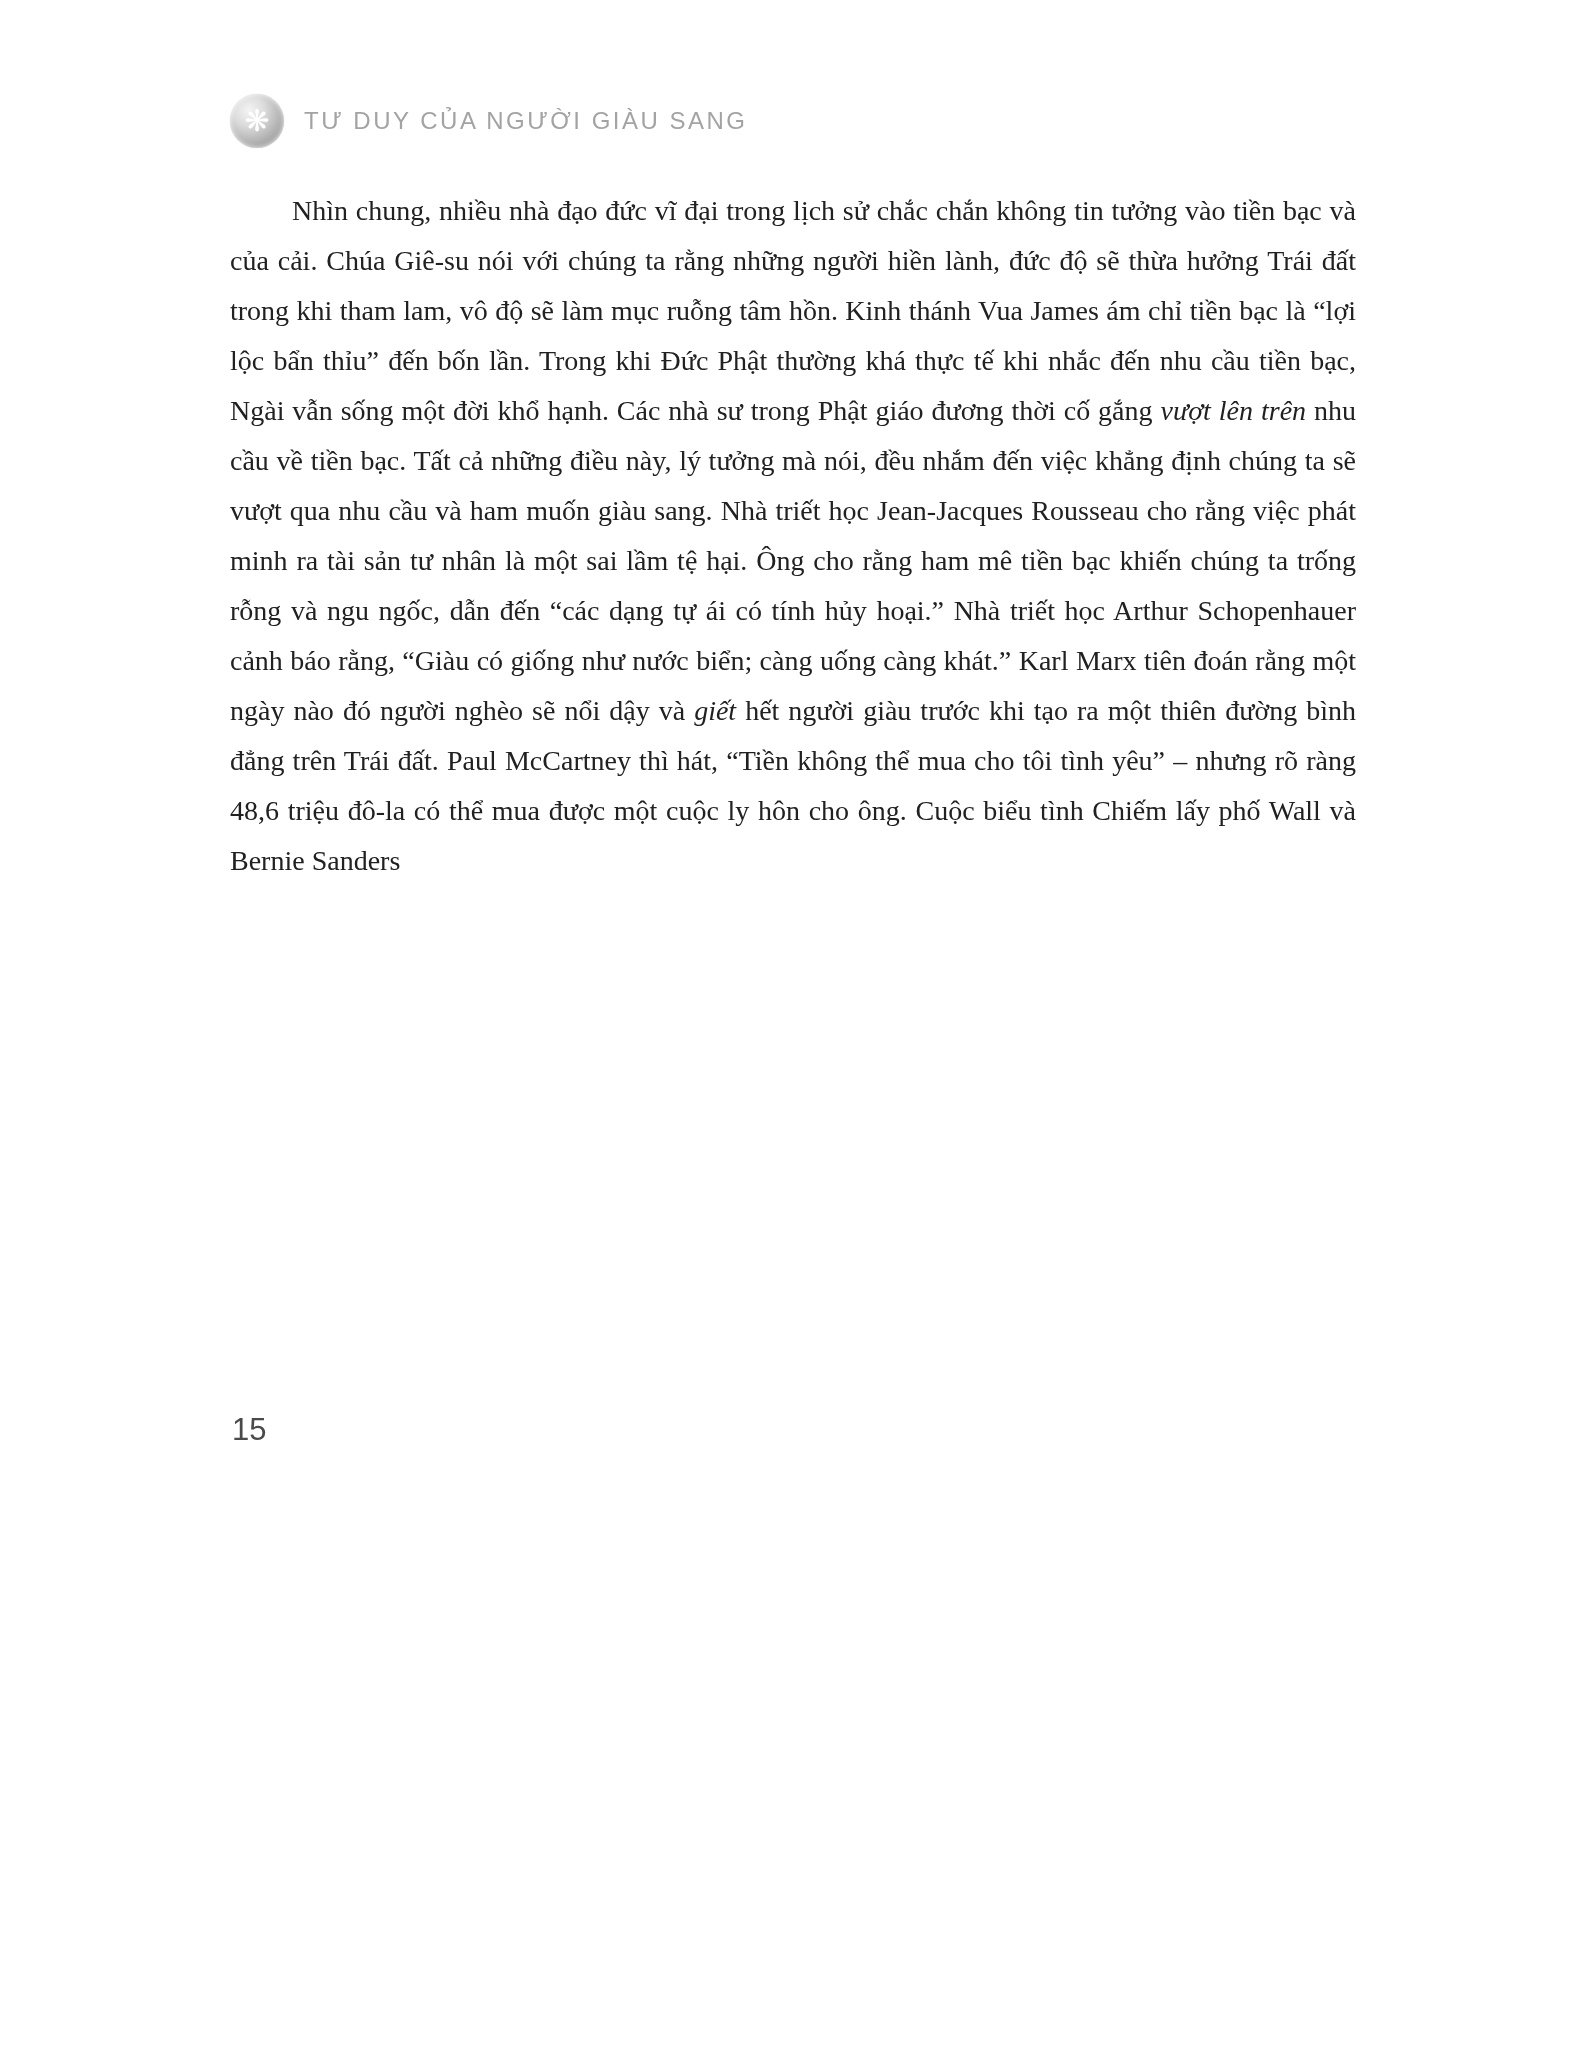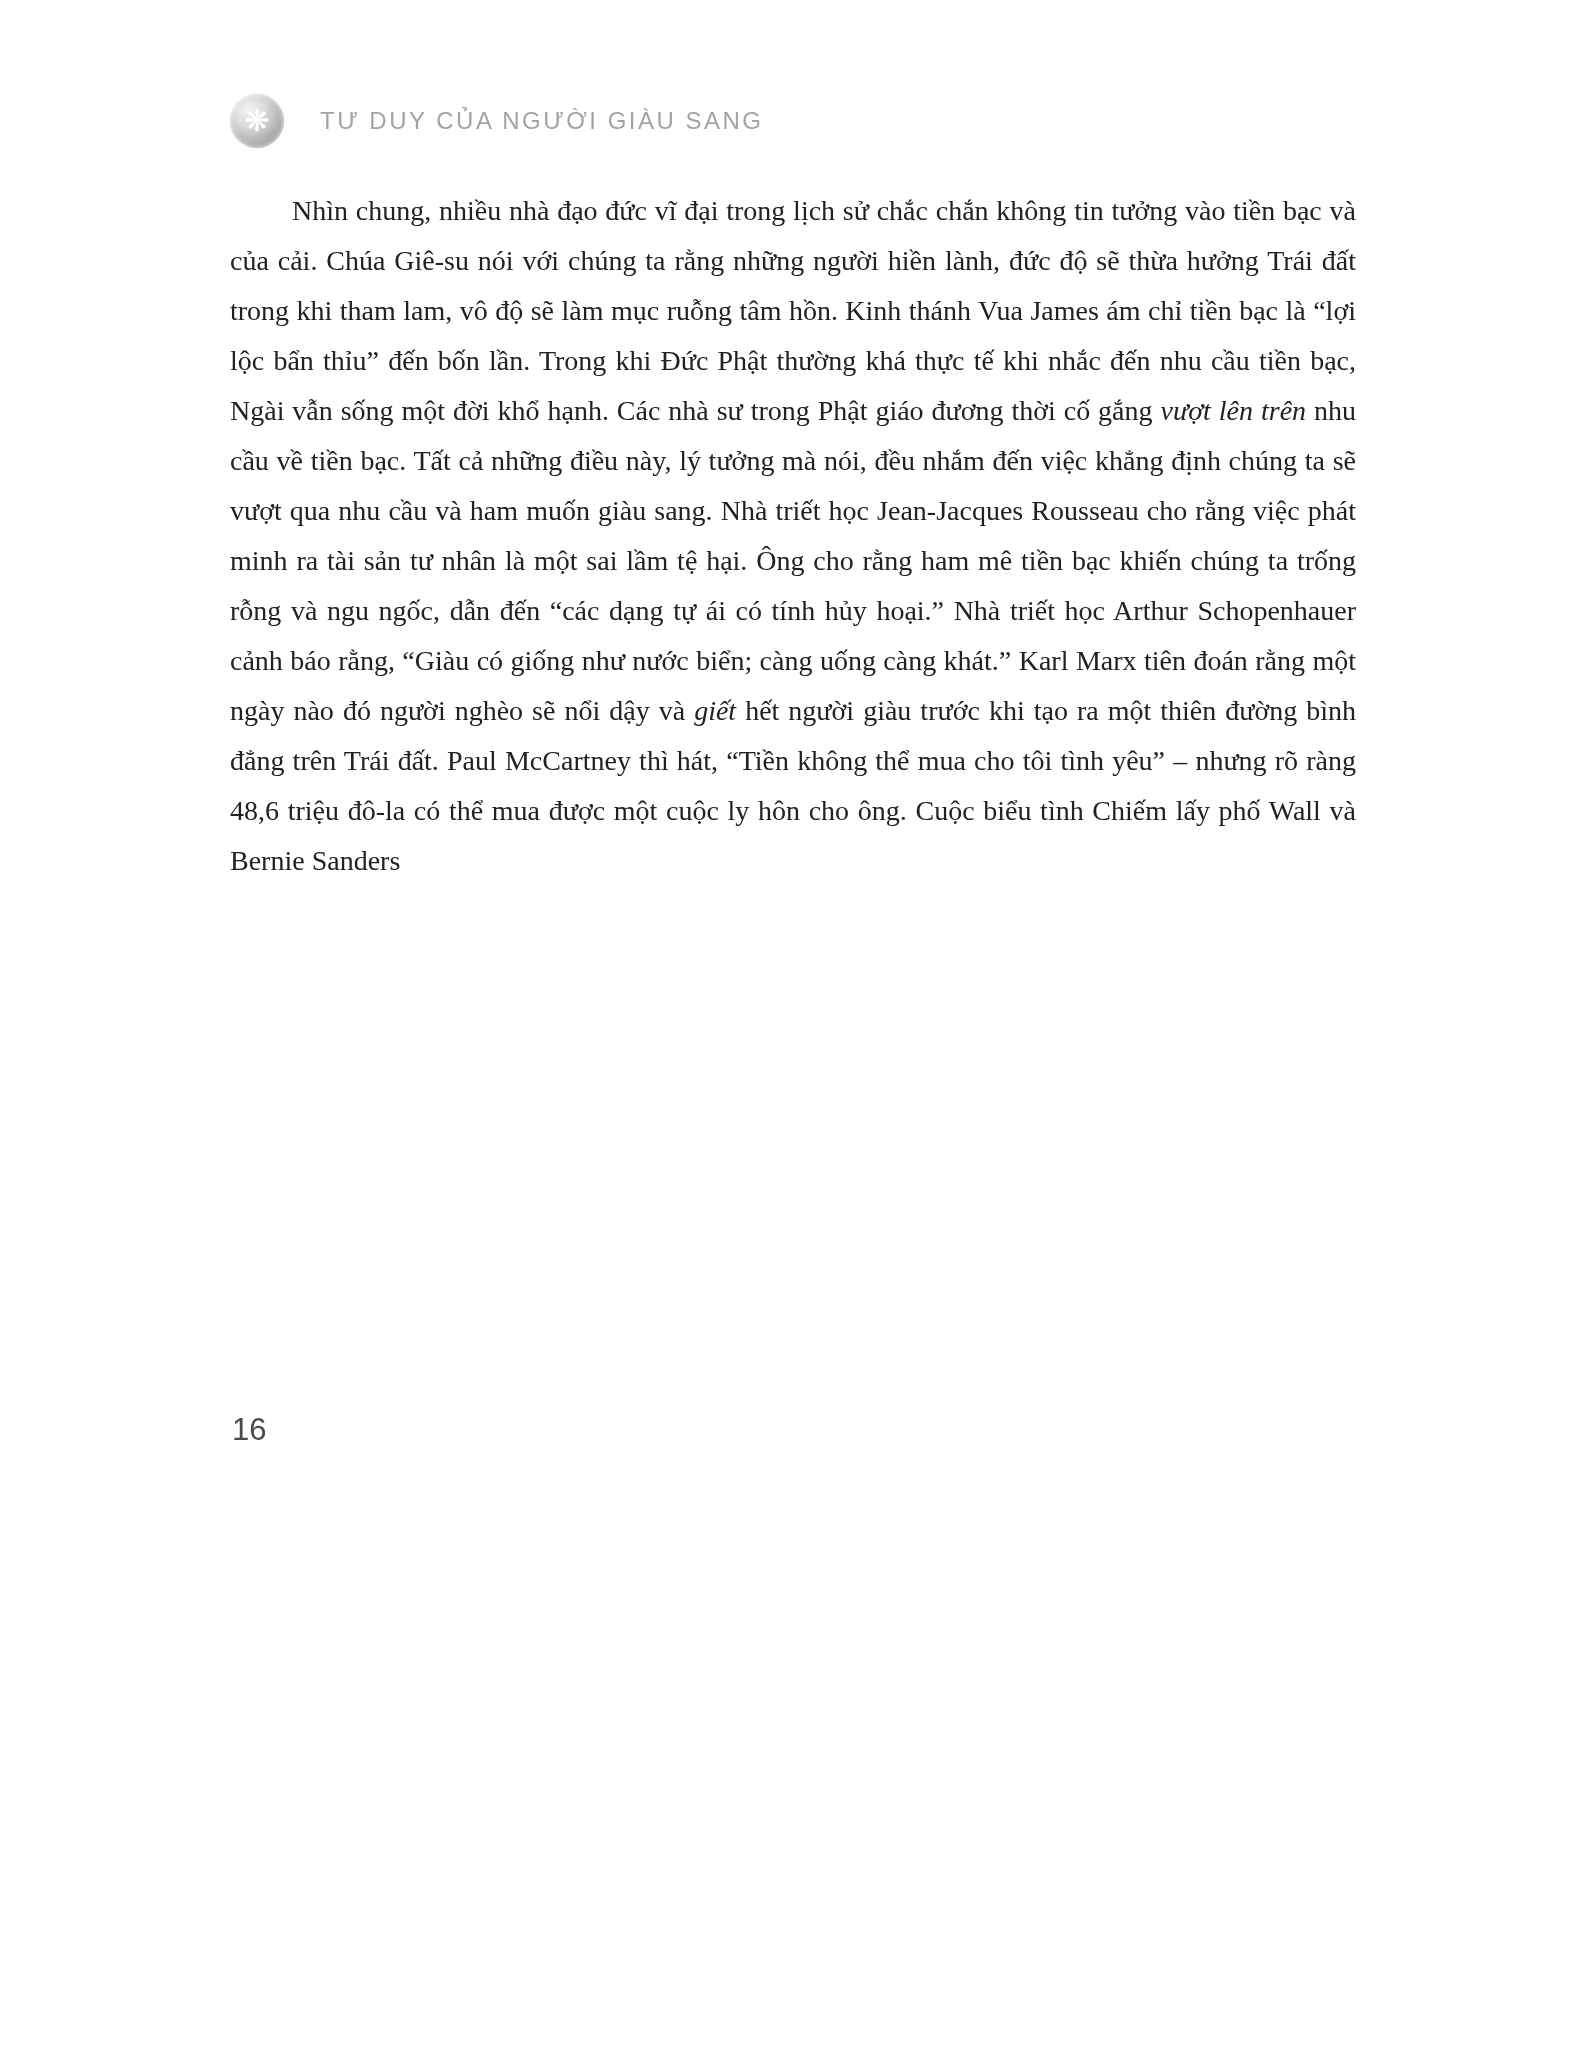--- a/index.html
+++ b/index.html
@@ -34,21 +34,20 @@
     box-shadow: inset 0 0 5px rgba(255,255,255,0.9), 0 0 1px rgba(0,0,0,0.25);
     flex: 0 0 auto;
   }
   .running-head {
     font-family: "Liberation Sans", sans-serif;
     font-size: 24px;
     letter-spacing: 2.5px;
     color: #a3a3a3;
     font-weight: 400;
     white-space: nowrap;
-    margin-left: 16px;
   }
   .body-text {
     position: absolute;
     left: 230px;
     top: 186px;
     width: 1126px;
     font-size: 28px;
     line-height: 50px;
     color: #212121;
     text-align: justify;
@@ -70,15 +69,15 @@
 
 <div class="page">
 
   <div class="header">
     <div class="logo">❋</div>
     <div class="running-head">TƯ DUY CỦA NGƯỜI GIÀU SANG</div>
   </div>
 
   <p class="body-text"><span class="seg">Nhìn chung, nhiều nhà đạo đức vĩ đại trong lịch sử chắc chắn không tin tưởng vào tiền bạc và của cải. Chúa Giê-su nói với chúng ta rằng những người hiền lành, đức độ sẽ thừa hưởng Trái đất trong khi tham lam, vô độ sẽ làm mục ruỗng tâm hồn. Kinh thánh Vua James ám chỉ tiền bạc là “lợi lộc bẩn thỉu” đến bốn lần. Trong khi Đức Phật thường khá thực tế khi nhắc đến nhu cầu tiền bạc, Ngài vẫn sống một đời khổ hạnh. Các nhà sư trong Phật giáo đương thời cố gắng </span><span class="seg italic">vượt lên trên</span><span class="seg"> nhu cầu về tiền bạc. Tất cả những điều này, lý tưởng mà nói, đều nhắm đến việc khẳng định chúng ta sẽ vượt qua nhu cầu và ham muốn giàu sang. Nhà triết học Jean-Jacques Rousseau cho rằng việc phát minh ra tài sản tư nhân là một sai lầm tệ hại. Ông cho rằng ham mê tiền bạc khiến chúng ta trống rỗng và ngu ngốc, dẫn đến “các dạng tự ái có tính hủy hoại.” Nhà triết học Arthur Schopenhauer cảnh báo rằng, “Giàu có giống như nước biển; càng uống càng khát.” Karl Marx tiên đoán rằng một ngày nào đó người nghèo sẽ nổi dậy và </span><span class="seg italic">giết</span><span class="seg"> hết người giàu trước khi tạo ra một thiên đường bình đẳng trên Trái đất. Paul McCartney thì hát, “Tiền không thể mua cho tôi tình yêu” – nhưng rõ ràng 48,6 triệu đô-la có thể mua được một cuộc ly hôn cho ông. Cuộc biểu tình Chiếm lấy phố Wall và Bernie Sanders</span></p>
 
-  <div class="page-number">16</div>
+  <div class="page-number">15</div>
 
 </div>
 
 </body></html>

